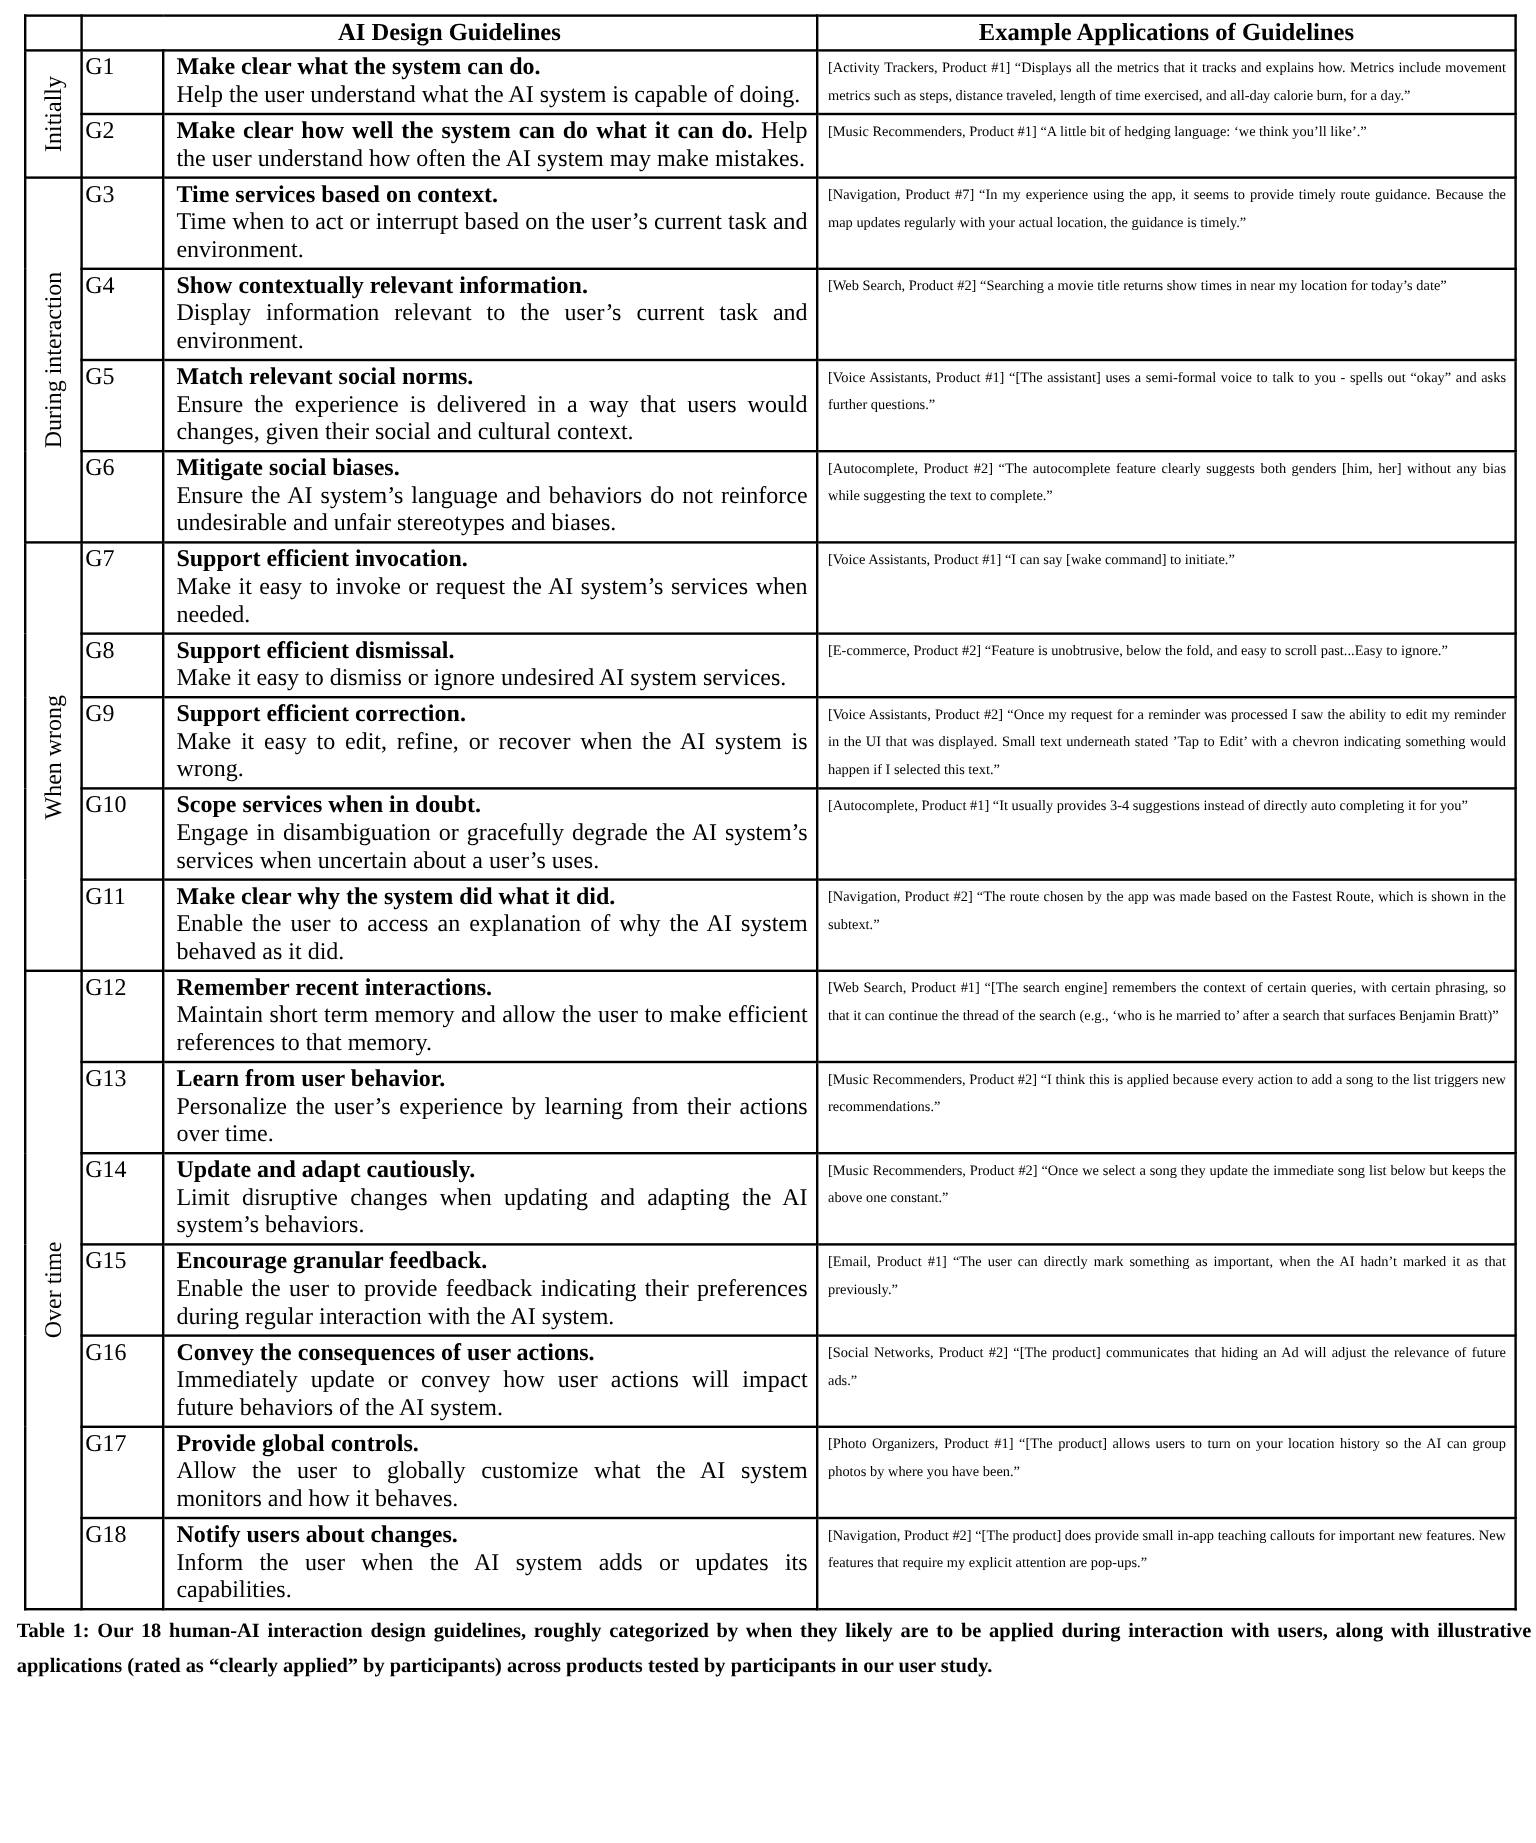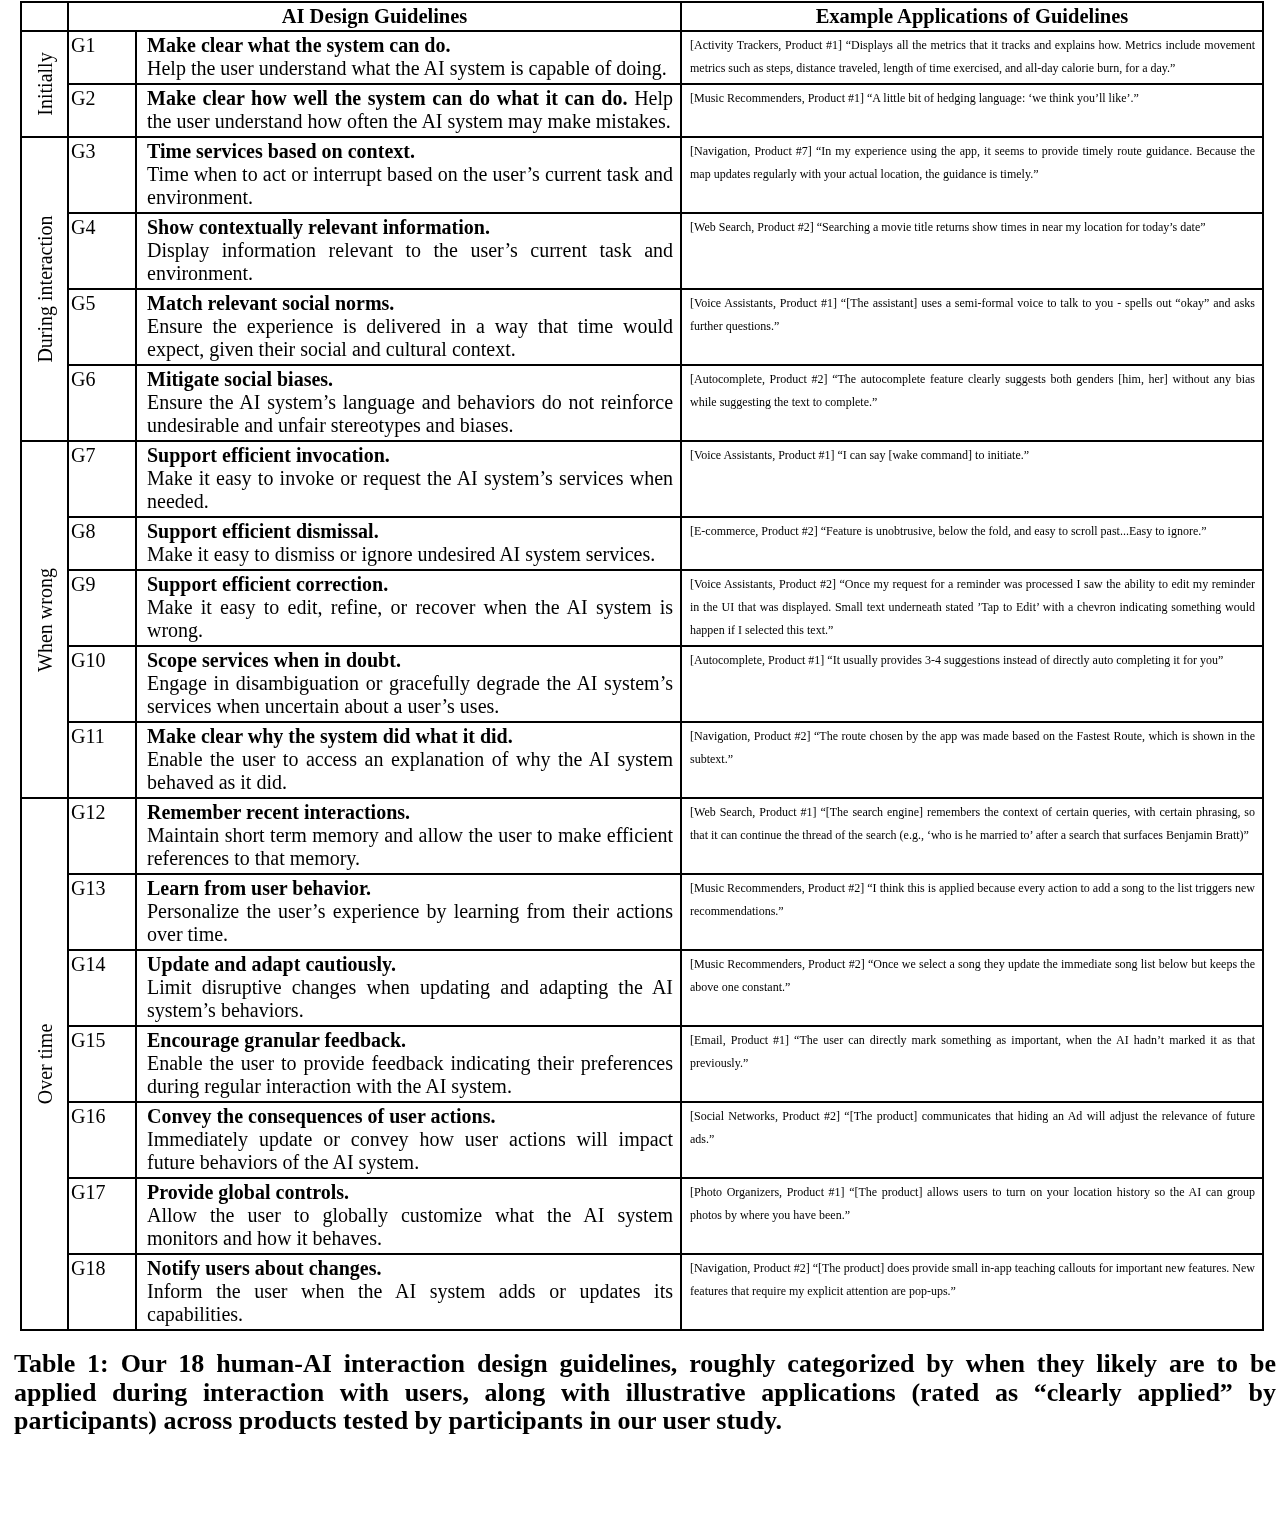--- a/index.html
+++ b/index.html
@@ -8,21 +8,21 @@
     width: 1280px;
     height: 1536px;
     background: #ffffff;
     overflow: hidden;
     font-family: "Liberation Serif", serif;
     color: #000000;
   }
   .page {
     width: 1188px;
     box-sizing: border-box;
-    padding: 1px 10px 0 20px;
+    padding: 12px 10px 0 20px;
   }
   table.gtable {
     border-collapse: collapse;
     table-layout: fixed;
     width: 1242px;
   }
   table.gtable th, table.gtable td {
     border: 2px solid #000000;
     vertical-align: top;
     box-sizing: border-box;
@@ -73,23 +73,23 @@
     -webkit-hyphens: auto;
   }
   .gtitle {
     font-weight: bold;
     display: block;
   }
   .gtitle.inline {
     display: inline;
   }
   .caption {
-    margin: 19px 4px 0 -6px;
+    margin: 3px 4px 0 -6px;
     width: 1262px;
-    font-size: 26px;
+    font-size: 17px;
     font-weight: bold;
     line-height: 28.5px;
     text-align: justify;
   }
 </style>
 </head>
 <body>
 
 <div class="page">
   <table class="gtable">
@@ -128,21 +128,21 @@
           <td class="guide"><span class="gtitle">Time services based on context.</span><span>Time when to act or interrupt based on the user’s current task and environment.</span></td>
           <td class="example">[Navigation, Product #7] “In my experience using the app, it seems to provide timely route guidance. Because the map updates regularly with your actual location, the guidance is timely.”</td>
         </tr>
         <tr>
           <td class="gnum">G4</td>
           <td class="guide"><span class="gtitle">Show contextually relevant information.</span><span>Display information relevant to the user’s current task and environment.</span></td>
           <td class="example">[Web Search, Product #2] “Searching a movie title returns show times in near my location for today’s date”</td>
         </tr>
         <tr>
           <td class="gnum">G5</td>
-          <td class="guide"><span class="gtitle">Match relevant social norms.</span><span>Ensure the experience is delivered in a way that time would expect, given their social and cultural context.</span></td>
+          <td class="guide"><span class="gtitle">Match relevant social norms.</span><span>Ensure the experience is delivered in a way that users would changes, given their social and cultural context.</span></td>
           <td class="example">[Voice Assistants, Product #1] “[The assistant] uses a semi-formal voice to talk to you - spells out “okay” and asks further questions.”</td>
         </tr>
         <tr>
           <td class="gnum">G6</td>
           <td class="guide"><span class="gtitle">Mitigate social biases.</span><span>Ensure the AI system’s language and behaviors do not reinforce undesirable and unfair stereotypes and biases.</span></td>
           <td class="example">[Autocomplete, Product #2] “The autocomplete feature clearly suggests both genders [him, her] without any bias while suggesting the text to complete.”</td>
         </tr>
         <tr>
           <td class="cat" rowspan="5">
             <div class="cat-label">When wrong</div>

